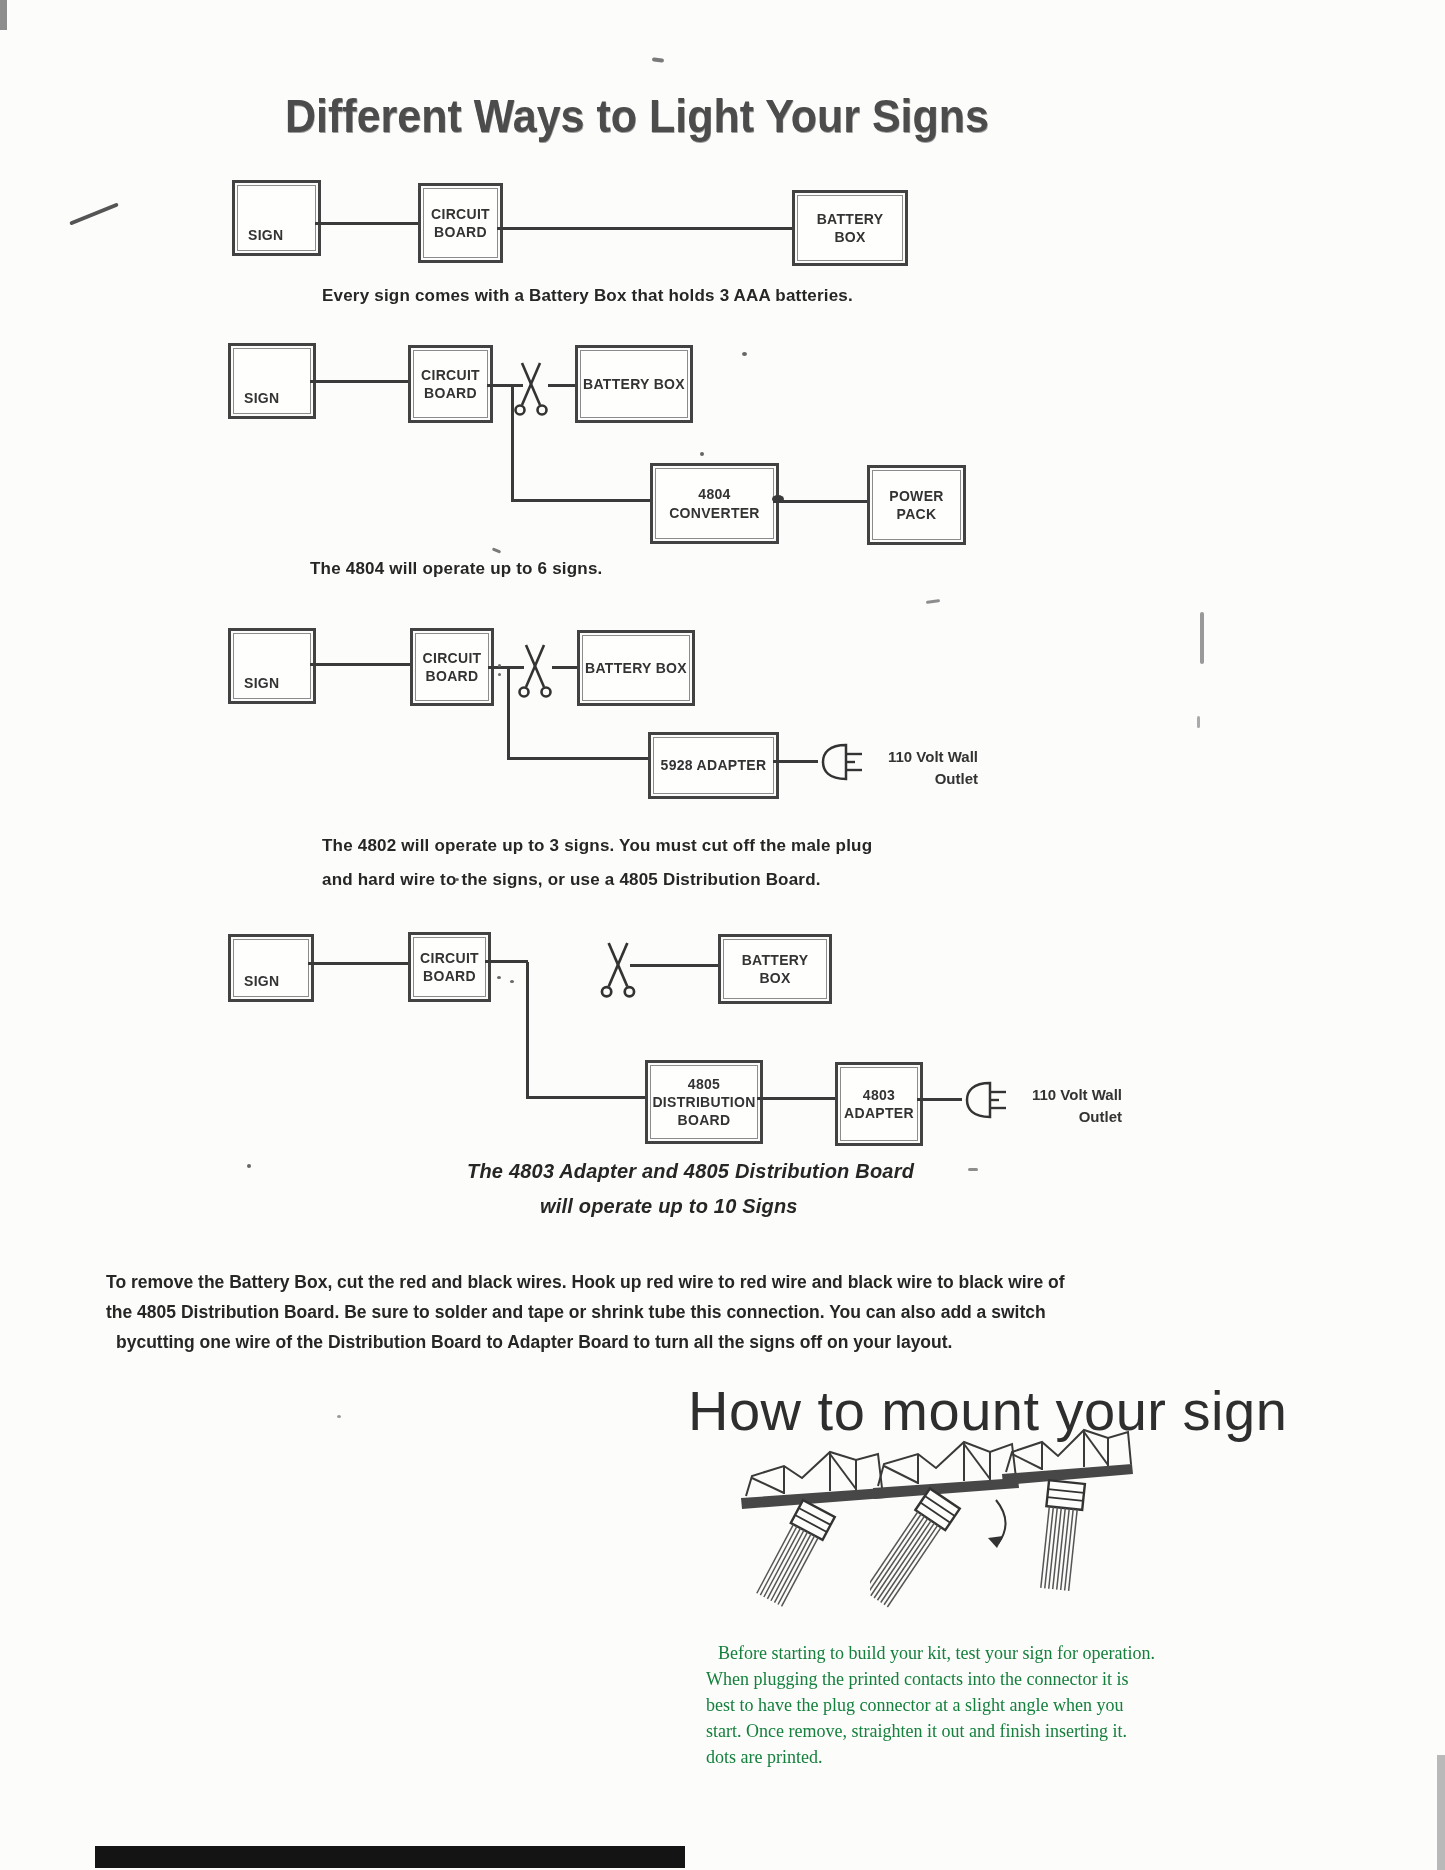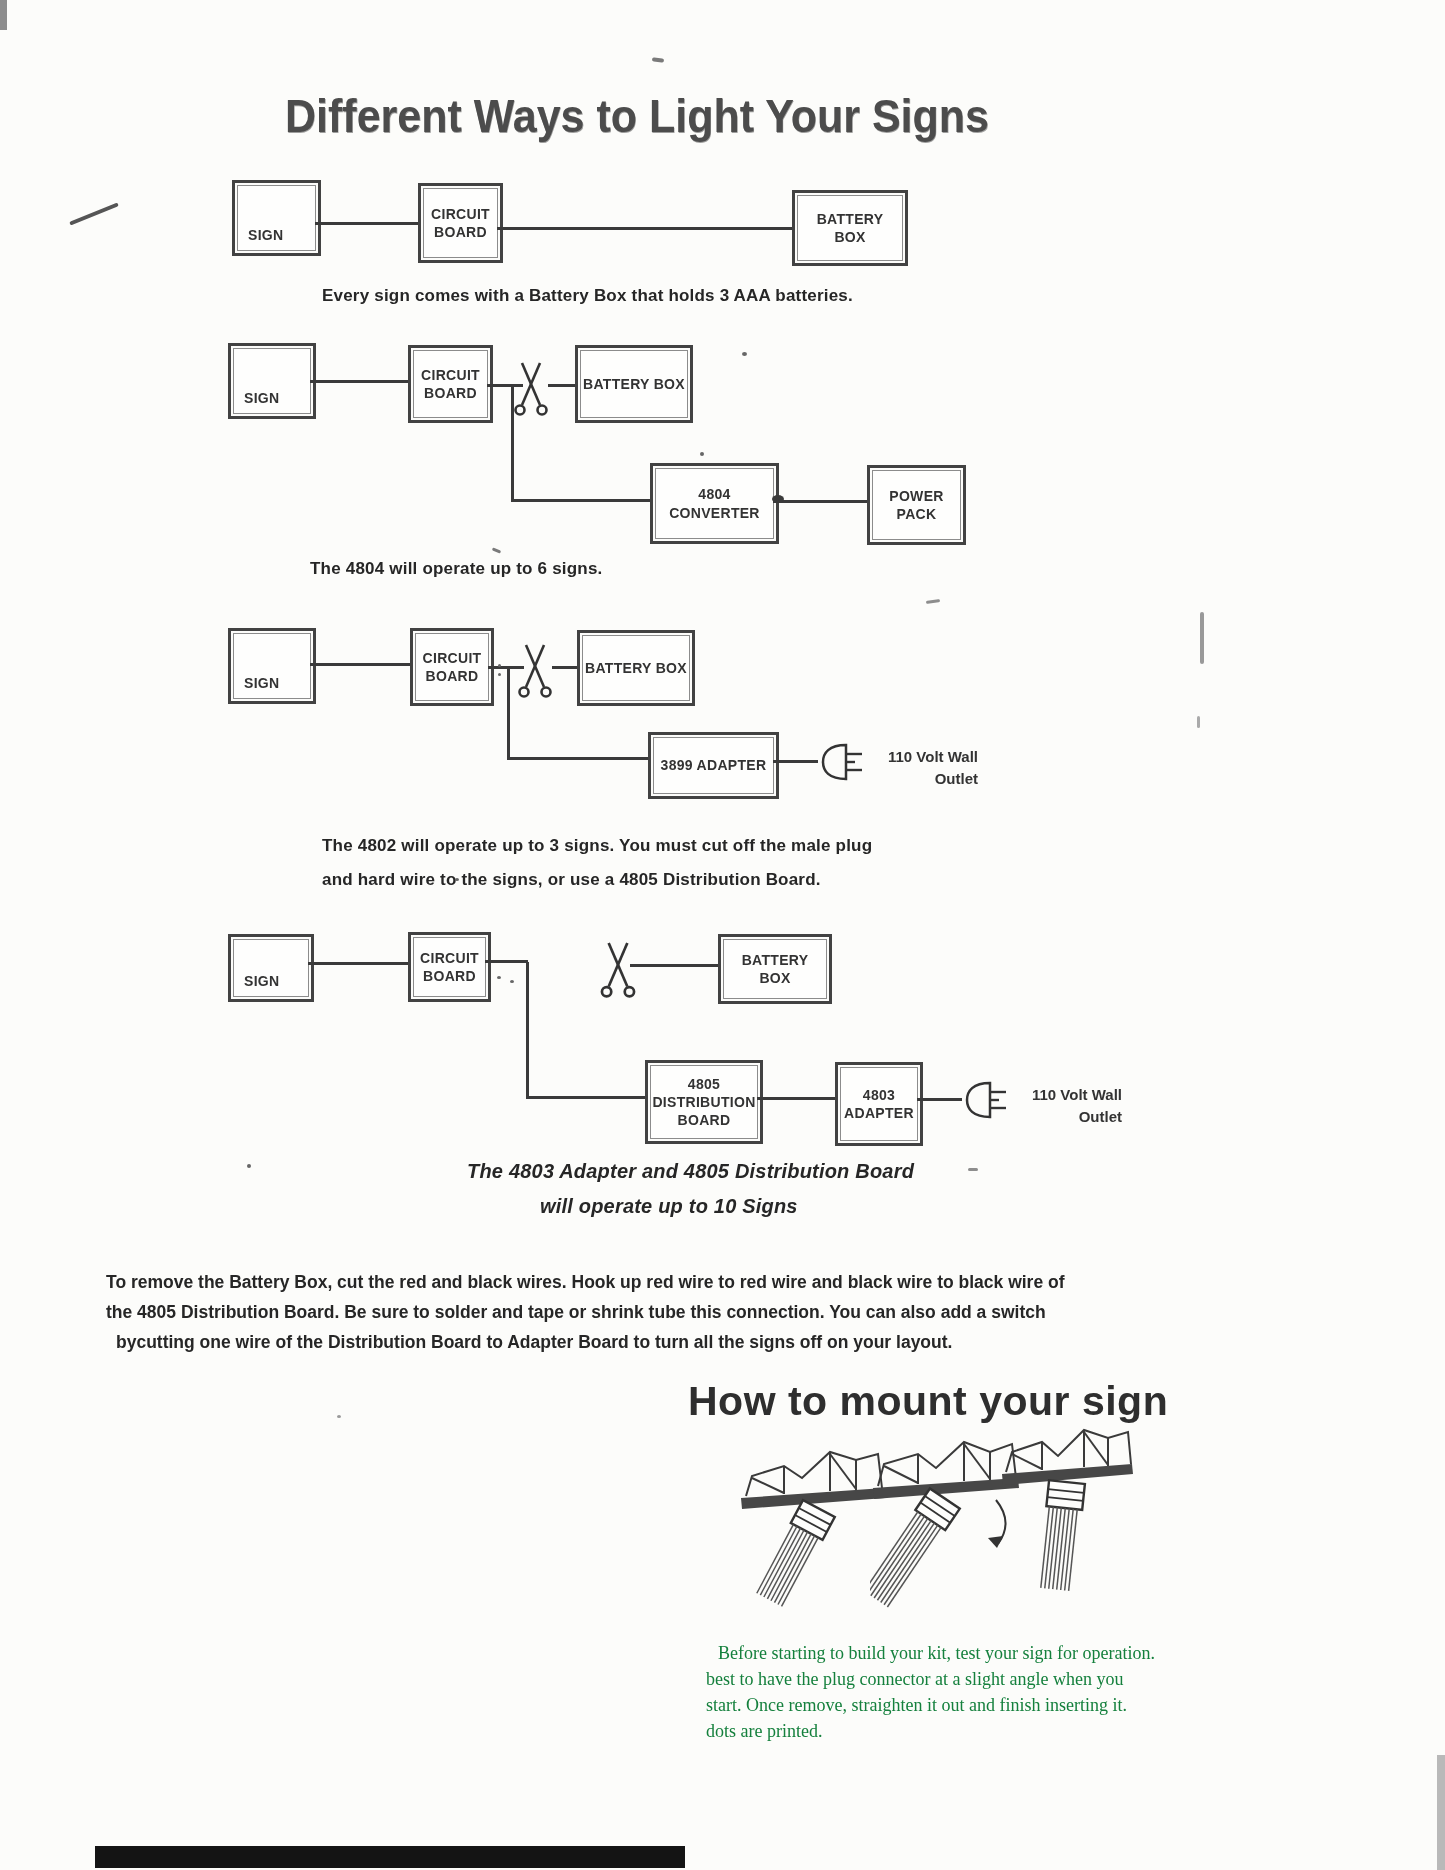--- a/index.html
+++ b/index.html
@@ -20,21 +20,21 @@
   .wire.v{width:3px;}
   .caption{position:absolute;font-size:17px;font-weight:600;color:#262626;
            letter-spacing:.2px;white-space:nowrap;}
   .caption.it{font-style:italic;font-size:20px;}
   .outlet-label{position:absolute;font-size:15px;font-weight:600;color:#333;
                 text-align:right;line-height:1.45;}
   .note{position:absolute;left:106px;top:1234px;width:960px;font-size:17.5px;
         font-weight:600;color:#262626;margin-top:33px;}
   .note div{line-height:30px;white-space:nowrap;}
   .note div:nth-child(3){padding-left:10px;}
-  .mount-heading{position:absolute;left:688px;top:1378px;font-size:41px;font-weight:700;
+  .mount-heading{position:absolute;left:688px;top:1378px;font-size:56px;font-weight:400;
                  color:#2e2e2e;letter-spacing:.5px;white-space:nowrap;}
   .serif-par{position:absolute;left:706px;top:1640px;width:460px;
              font-family:"Liberation Serif",serif;font-size:18px;color:#15803d;}
   .serif-par div{line-height:26px;white-space:nowrap;}
   .serif-par div:first-child{text-indent:12px;}
   .dot{position:absolute;background:#666;border-radius:50%;}
   .spk{position:absolute;background:#7a7a7a;border-radius:2px;}
   .blob{position:absolute;background:#3a3a3a;border-radius:50%;}
   .blackbar{position:absolute;left:95px;top:1846px;width:590px;height:22px;background:#141414;}
   .edge-tl{position:absolute;left:0;top:0;width:7px;height:30px;background:#8d8d8d;}
@@ -117,21 +117,21 @@
     </svg>
     <div class="wire" style="left:552px;top:666px;width:25px"></div>
     <div class="dbox" style="left:577px;top:630px;width:112px;height:70px">
         <span>BATTERY BOX</span>
       </div>
     <div class="dot" style="left:498px;top:664px;width:3px;height:3px"></div>
     <div class="dot" style="left:498px;top:673px;width:3px;height:3px"></div>
     <div class="wire v" style="left:507px;top:668px;height:92px"></div>
     <div class="wire" style="left:507px;top:757px;width:141px"></div>
     <div class="dbox" style="left:648px;top:732px;width:125px;height:61px">
-        <span>3899 ADAPTER</span>
+        <span>5928 ADAPTER</span>
       </div>
     <div class="wire" style="left:773px;top:760px;width:45px"></div>
     <svg class="abs" style="left:818px;top:740px" width="48" height="44" viewBox="0 0 48 44">
       <path d="M28 5 C 11 5 5 13 5 22 C 5 31 11 39 28 39 L28 5 Z" fill="#fcfcfa" stroke="#333" stroke-width="2.5"></path>
       <g stroke="#333" stroke-width="2.4">
         <line x1="28" y1="14" x2="44" y2="14"></line>
           <line x1="28" y1="30" x2="44" y2="30"></line>
           <line x1="28" y1="22" x2="37" y2="22"></line>
       </g>
     </svg>
@@ -272,20 +272,21 @@
         <line x1="2" y1="26" x2="2" y2="108"></line>
           <line x1="6" y1="26" x2="6" y2="108"></line>
         <line x1="10" y1="26" x2="10" y2="108"></line>
           <line x1="14" y1="26" x2="14" y2="108"></line>
       </g>
     </g>
   </svg>
 
   <div class="serif-par">
     <div>Before starting to build your kit, test your sign for operation.</div>
+    <div>When plugging the printed contacts into the connector it is</div>
     <div>best to have the plug connector at a slight angle when you</div>
     <div>start. Once remove, straighten it out and finish inserting it.</div>
     <div>dots are printed.</div>
   </div>
 
   <div class="penmark"></div>
   <div class="spk" style="left:652px;top:58px;width:12px;height:4px;transform:rotate(8deg)"></div>
   <div class="dot" style="left:742px;top:352px;width:5px;height:4px"></div>
   <div class="spk" style="left:492px;top:549px;width:9px;height:3px;transform:rotate(24deg)"></div>
   <div class="spk" style="left:926px;top:600px;width:14px;height:3px;transform:rotate(-8deg);background:#8d8d8d"></div>

